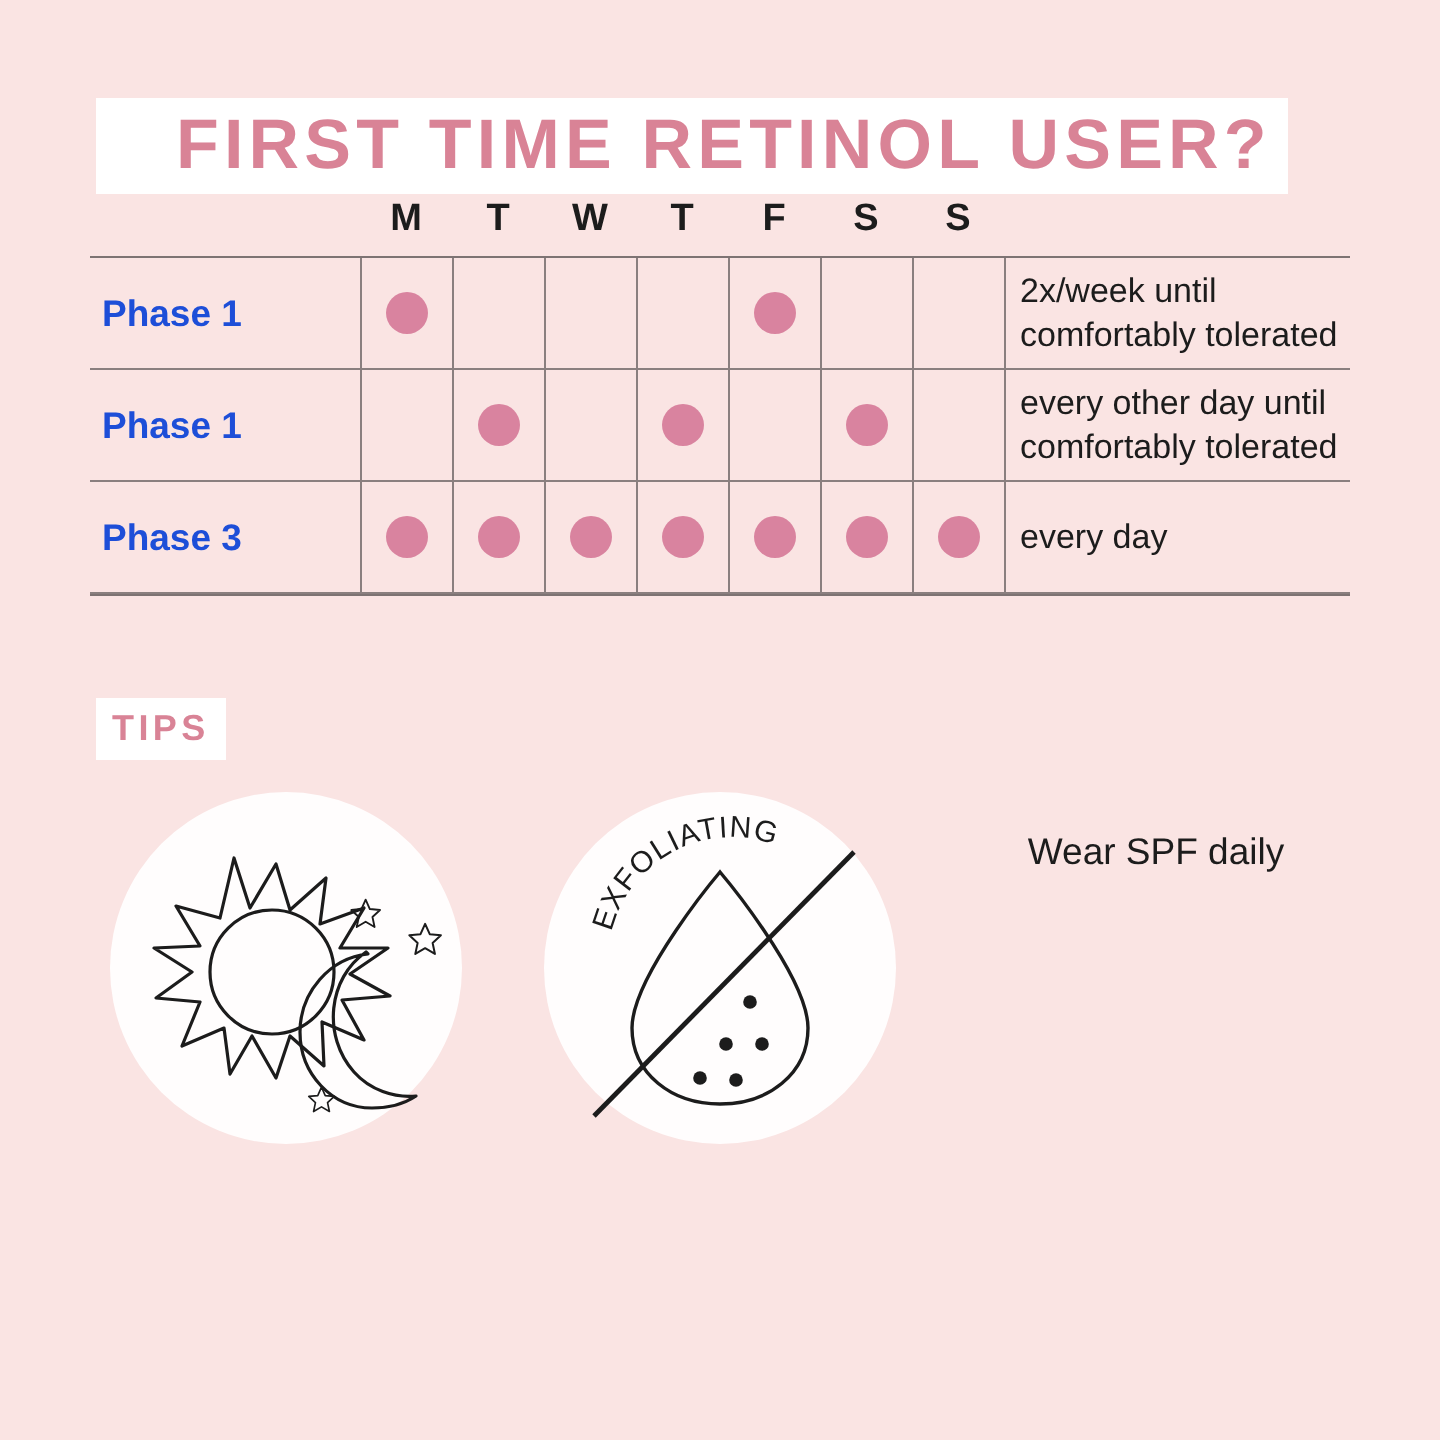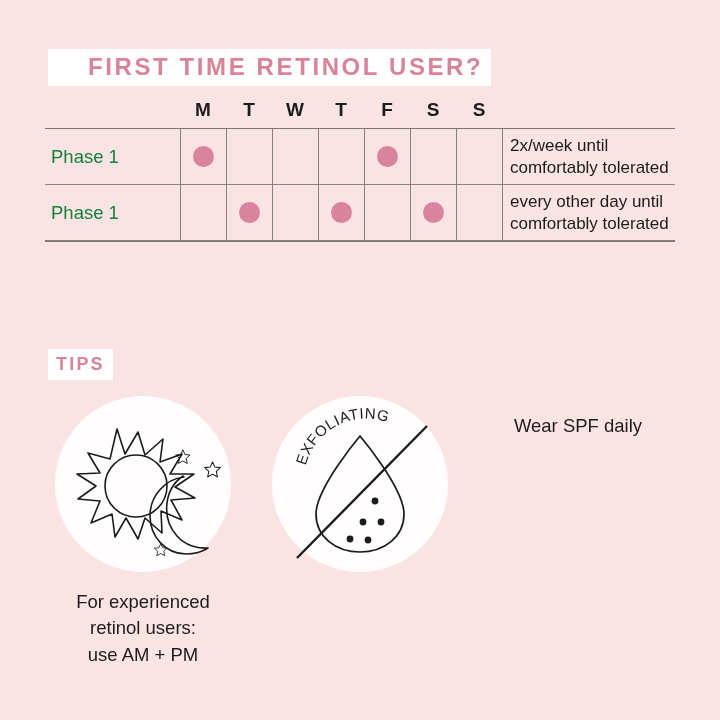--- a/index.html
+++ b/index.html
@@ -23,21 +23,21 @@
   .heading {
     display: inline-block;
     background: #ffffff;
     color: #d98396;
     font-weight: bold;
     letter-spacing: 2.6px;
     line-height: 1;
     padding: 6px 8px 7px 8px;
   }
   #title-wrap { left: 48px; top: 49px; }
-  #title { font-size: 24px; padding-left: 40px; }
+  #title { font-size: 35px; padding-left: 40px; }
   #tips-wrap { left: 48px; top: 349px; }
   #tips-heading { font-size: 18px; letter-spacing: 2.2px; }
 
   
   #schedule {
     position: absolute;
     left: 45px;
     top: 100px;
     width: 630px;
   }
@@ -66,22 +66,22 @@
     border-bottom: 1.3px solid #8a7f7f;
   }
   .row:last-child { border-bottom: none; }
   .phase-label {
     position: absolute;
     left: 6px;
     top: 0;
     height: 55px;
     line-height: 55px;
     font-size: 18.5px;
-    font-weight: normal;
-    color: #15803d;
+    font-weight: bold;
+    color: #1d4ed8;
   }
   .cell {
     position: absolute;
     top: 0;
     width: 46px;
     height: 55px;
   }
   .dot {
     position: absolute;
     left: 50%;
@@ -195,20 +195,47 @@
           <span class="dot" style="background: rgb(217, 131, 159);"></span>
         </div>
         <div class="cell" style="left: 319px;"></div>
         <div class="cell" style="left: 365px;">
           <span class="dot" style="background: rgb(217, 131, 159);"></span>
         </div>
         <div class="cell" style="left: 411px;"></div>
         <div class="desc">
           <div>every other day until</div>
           <div>comfortably tolerated</div>
+        </div>
+      </div>
+      <div class="row">
+        <div class="phase-label">Phase 3</div>
+        <div class="cell" style="left: 135px;">
+          <span class="dot" style="background: rgb(217, 131, 159);"></span>
+        </div>
+        <div class="cell" style="left: 181px;">
+          <span class="dot" style="background: rgb(217, 131, 159);"></span>
+        </div>
+        <div class="cell" style="left: 227px;">
+          <span class="dot" style="background: rgb(217, 131, 159);"></span>
+        </div>
+        <div class="cell" style="left: 273px;">
+          <span class="dot" style="background: rgb(217, 131, 159);"></span>
+        </div>
+        <div class="cell" style="left: 319px;">
+          <span class="dot" style="background: rgb(217, 131, 159);"></span>
+        </div>
+        <div class="cell" style="left: 365px;">
+          <span class="dot" style="background: rgb(217, 131, 159);"></span>
+        </div>
+        <div class="cell" style="left: 411px;">
+          <span class="dot" style="background: rgb(217, 131, 159);"></span>
+        </div>
+        <div class="desc">
+          <div>every day</div>
         </div>
       </div>
       <div class="vline" style="left: 135px;"></div>
       <div class="vline" style="left: 181px;"></div>
       <div class="vline" style="left: 227px;"></div>
       <div class="vline" style="left: 273px;"></div>
       <div class="vline" style="left: 319px;"></div>
       <div class="vline" style="left: 365px;"></div>
       <div class="vline" style="left: 411px;"></div>
       <div class="vline" style="left: 457px;"></div>
@@ -236,23 +263,20 @@
                  C141 161 133 163 125 163 C105 163 89 146 89 125
                  C89 105 104 88 123 86 Z" transform="translate(6,-5)"></path>
       </g>
       <g stroke-width="1.5">
         <path d="M131 60 l3.4 7.6 8.2 .8 -6.1 5.6 1.7 8.1 -7.2-4.2 -7.2 4.2 1.7-8.1 -6.1-5.6 8.2-.8 Z" transform="translate(-3,-2) scale(0.62) translate(80,30)"></path>
         <path d="M152 72 l3.4 7.6 8.2 .8 -6.1 5.6 1.7 8.1 -7.2-4.2 -7.2 4.2 1.7-8.1 -6.1-5.6 8.2-.8 Z" transform="translate(10,2) scale(0.68) translate(65,22)"></path>
         <path d="M110 127 l3.4 7.6 8.2 .8 -6.1 5.6 1.7 8.1 -7.2-4.2 -7.2 4.2 1.7-8.1 -6.1-5.6 8.2-.8 Z" transform="translate(4,20) scale(0.55) translate(75,105)"></path>
       </g>
     </svg>
       </div>
-      <div class="tip-caption">For experienced
-retinol users:
-use AM + PM</div>
     </div>
     <div class="tip" style="left: 250px;">
       <div class="tip-circle">
     <svg width="176" height="176" viewBox="0 0 176 176" fill="none" stroke="#1c1c1c" stroke-width="1.7">
       <defs>
         <path id="exfoArc" d="M32 83 A 62 62 0 0 1 150 58" fill="none"></path>
       </defs>
       <g>
         <path d="M88 40 C88 40 132 92 132 118 C132 141 112 156 88 156
                  C64 156 44 141 44 118 C44 92 88 40 88 40 Z"></path>

